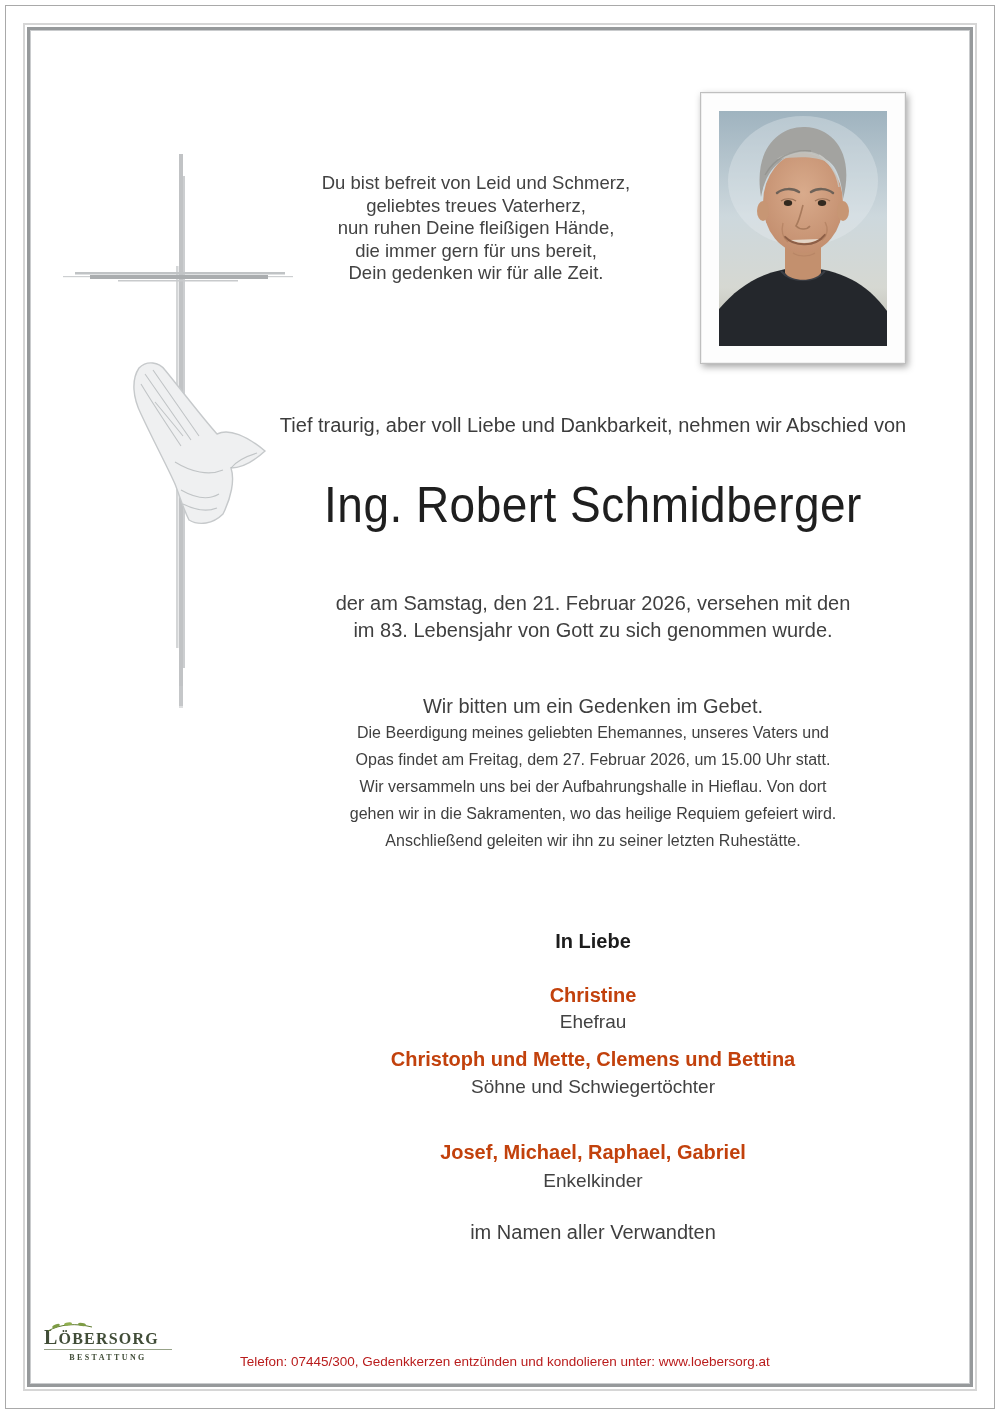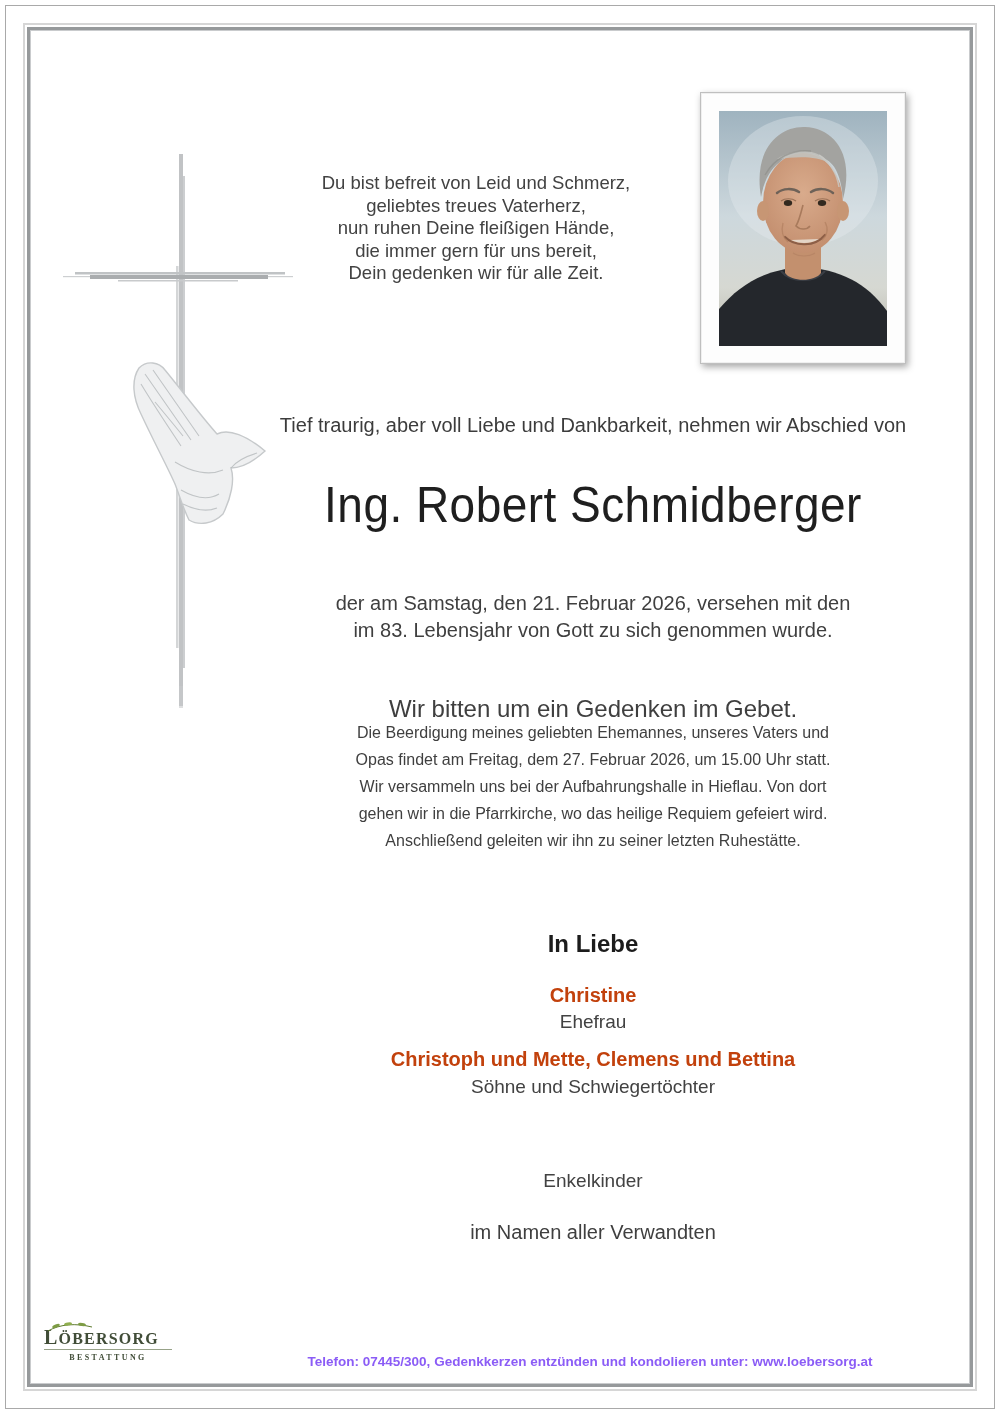--- a/index.html
+++ b/index.html
@@ -26,32 +26,32 @@
   
   .poem{position:absolute;left:176px;top:172px;width:600px;text-align:center;
         font-size:18.5px;line-height:22.6px;font-weight:300;color:#424242;}
   .poem div{white-space:nowrap;}
   .col{position:absolute;left:243px;width:700px;text-align:center;font-weight:400;}
   .col div{white-space:nowrap;}
   .intro{top:414px;font-size:20px;color:#3c3c3c;}
   .deceased{top:476px;font-size:50px;color:#1f1f1f;font-weight:300;
             transform:scaleX(0.92);transform-origin:center;letter-spacing:0.5px;white-space:nowrap;}
   .announce{top:590px;font-size:20px;line-height:27px;}
-  .prayer{top:695px;font-size:24px;}
+  .prayer{top:695px;font-size:20px;}
   .funeral{top:719px;font-size:16px;line-height:27px;}
-  .in-liebe{top:930px;font-size:24px;font-weight:bold;color:#1c1c1c;}
+  .in-liebe{top:930px;font-size:20px;font-weight:bold;color:#1c1c1c;}
   .names{font-size:20px;font-weight:bold;color:#c2410c;white-space:nowrap;}
   .relation{font-size:19px;color:#424242;font-weight:300;white-space:nowrap;}
   .m1n{top:984px;} .m1r{top:1011px;}
   .m2n{top:1048px;} .m2r{top:1076px;}
   .m3n1{top:1115px;} .m3n2{top:1141px;} .m3r{top:1170px;}
   .closing{top:1221px;font-size:20px;}
   
-  .footer{position:absolute;left:240px;top:1354px;width:700px;text-align:center;
-          font-size:13.5px;color:#8b5cf6;font-weight:700;white-space:nowrap;}
+  .footer{position:absolute;left:240px;top:1354px;width:700px;
+          font-size:13.5px;color:#b91c1c;font-weight:400;white-space:nowrap;}
   
   .logo{position:absolute;left:44px;top:1328px;width:128px;text-align:center;
         font-family:"Liberation Serif", serif;color:#414d38;}
   .logo-name{font-size:16px;letter-spacing:1.2px;font-weight:bold;text-align:left;line-height:18px;}
   .logo-name::first-letter{font-size:20px;}
   .logo-rule{height:1px;background:#5f7048;opacity:.65;margin:1px 0 3px 0;}
   .logo-sub{font-size:8px;letter-spacing:2.4px;font-weight:bold;color:#414d38;}
   .logo-sprig{position:absolute;left:2px;top:-7px;width:50px;height:12px;}
 </style>
 </head>
@@ -156,32 +156,33 @@
     <div>der am Samstag, den 21. Februar 2026, versehen mit den</div>
     <div>im 83. Lebensjahr von Gott zu sich genommen wurde.</div>
   </div>
 
   <div class="col prayer">Wir bitten um ein Gedenken im Gebet.</div>
 
   <div class="col funeral">
     <div>Die Beerdigung meines geliebten Ehemannes, unseres Vaters und</div>
     <div>Opas findet am Freitag, dem 27. Februar 2026, um 15.00 Uhr statt.</div>
     <div>Wir versammeln uns bei der Aufbahrungshalle in Hieflau. Von dort</div>
-    <div>gehen wir in die Pfarrkirche, wo das heilige Requiem gefeiert wird.</div>
+    <div>gehen wir in die Sakramenten, wo das heilige Requiem gefeiert wird.</div>
     <div>Anschließend geleiten wir ihn zu seiner letzten Ruhestätte.</div>
   </div>
 
   <div class="col in-liebe">In Liebe</div>
 
   <div class="col names m1n">Christine</div>
   <div class="col relation m1r">Ehefrau</div>
 
   <div class="col names m2n">Christoph und Mette, Clemens und Bettina</div>
   <div class="col relation m2r">Söhne und Schwiegertöchter</div>
 
+  <div class="col names m3n2">Josef, Michael, Raphael, Gabriel</div>
   <div class="col relation m3r">Enkelkinder</div>
 
   <div class="col closing">im Namen aller Verwandten</div>
 
   <div class="logo">
     <svg class="logo-sprig" viewBox="0 0 50 12" aria-hidden="true">
       <path d="M2,10 C14,3 30,2 46,6" fill="none" stroke="#5d7a2e" stroke-width="1"></path>
       <ellipse cx="10" cy="5" rx="4" ry="1.6" fill="#7d9c44" transform="rotate(-22 10 5)"></ellipse>
       <ellipse cx="22" cy="3" rx="4" ry="1.6" fill="#8fae4e" transform="rotate(-8 22 3)"></ellipse>
       <ellipse cx="36" cy="3.5" rx="4" ry="1.6" fill="#7d9c44" transform="rotate(8 36 3.5)"></ellipse>

